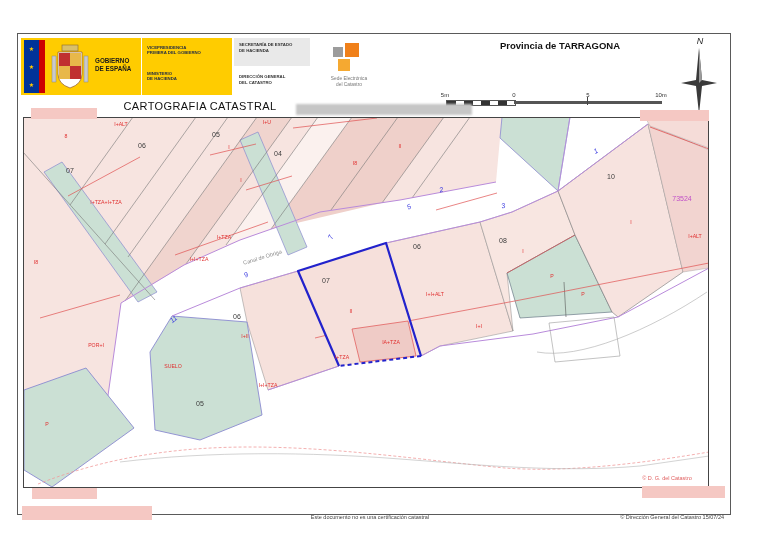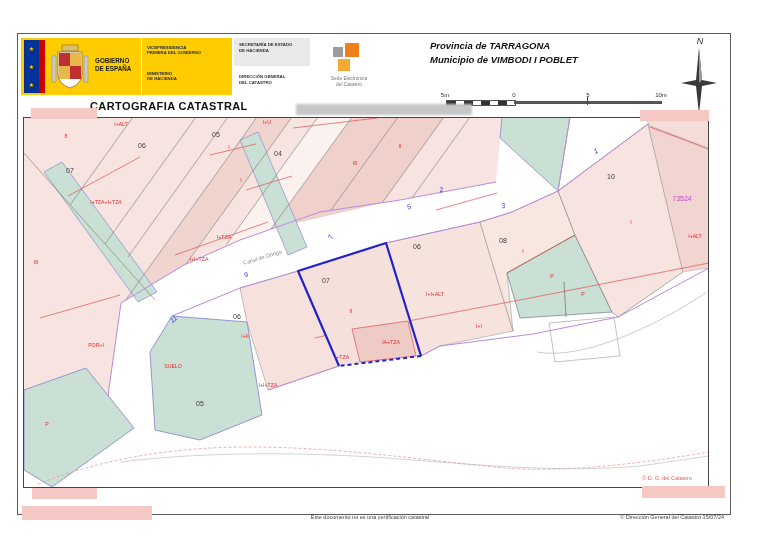--- a/index.html
+++ b/index.html
@@ -13,33 +13,33 @@
   #gob-text{left:74px;top:19px;width:46px;font-size:6.3px;font-weight:bold;color:#1a1a1a;line-height:1.25;}
   #min-box{left:142px;top:38px;width:90px;height:57px;background:#ffcc00;color:#1f2a44;font-size:4.3px;font-weight:bold;line-height:1.25;padding:0;}
   #min-box .grp{position:absolute;left:5px;}
   #sec-box{left:234px;top:38px;width:76px;height:28px;background:#e9e9e9;color:#333;font-size:4.3px;font-weight:bold;line-height:1.3;}
   #sec-box .inner,#dgc-box .inner{padding:4px 0 0 5px;}
   #dgc-box{left:234px;top:70px;width:76px;height:24px;color:#333;font-size:4.3px;font-weight:bold;line-height:1.3;}
   #sede-box{left:322px;top:40px;width:54px;height:52px;}
   .sq{position:absolute;}
   #sede-label{position:absolute;left:0;top:36px;width:54px;text-align:center;font-size:4.8px;color:#777;line-height:1.25;}
   
-  #prov-block{left:430px;top:40px;width:260px;text-align:left;color:#111;font-style:italic;}
+  #prov-block{left:430px;top:40px;width:260px;text-align:center;color:#111;}
   .ph-b{font-size:9.5px;font-weight:bold;margin-bottom:3px;}
   .ph-n{font-size:8.5px;margin-bottom:3px;}
   
   .sb-lab{position:absolute;top:92px;font-size:6px;color:#333;transform:translateX(-50%);}
   #sb-check{left:446px;top:100px;width:68px;height:4px;border:0.5px solid #555;background:repeating-linear-gradient(90deg,#333 0 8.5px,#fff 8.5px 17px);}
   #sb-solid{left:514px;top:100.5px;width:148px;height:3px;background:#555;}
   #sb-tick{left:587px;top:97px;width:1px;height:8px;background:#444;}
   
   #compass{left:678px;top:36px;width:44px;height:80px;}
   #compass-n{position:absolute;left:12px;top:0;width:20px;text-align:center;font-size:9px;font-style:italic;color:#222;}
   
-  #map-title{left:90px;top:100px;width:220px;text-align:left;font-size:11px;font-weight:bold;letter-spacing:0.4px;color:#111;}
+  #map-title{left:90px;top:100px;width:220px;text-align:center;font-size:11px;font-weight:normal;letter-spacing:0.4px;color:#111;}
   
   #mapwrap{left:17px;top:117px;width:692px;height:371px;}
   
   .redact{background:#f5c8c3;}
   #redact-gray{background:#c6c6c6;filter:blur(1.1px);}
   
   #footer-disclaimer{left:270px;top:514px;width:200px;text-align:center;font-size:5.5px;color:#444;}
   #footer-copyright{left:558px;top:514px;width:166px;text-align:right;font-size:5.5px;color:#444;}
   
   text{font-family:"Liberation Sans",sans-serif;}
@@ -107,21 +107,20 @@
   <div class="sq" style="left:23px;top:3px;width:14px;height:14px;background:#f08019;"></div>
   <div class="sq" style="left:16px;top:19px;width:12px;height:12px;background:#f5a931;"></div>
   <div id="sede-label">
     <div>Sede Electrónica</div>
     <div>del Catastro</div>
   </div>
 </div>
 
 <div id="prov-block" class="abs">
   <div class="ph-b">Provincia de TARRAGONA</div>
-  <div class="ph-b">Municipio de VIMBODI I POBLET</div>
 </div>
 
 <div class="sb-lab abs" style="left:445px;">5m</div>
 <div class="sb-lab abs" style="left:514px;">0</div>
 <div class="sb-lab abs" style="left:588px;">5</div>
 <div class="sb-lab abs" style="left:661px;">10m</div>
 <div id="sb-check" class="abs"></div>
 <div id="sb-solid" class="abs"></div>
 <div id="sb-tick" class="abs"></div>
 

